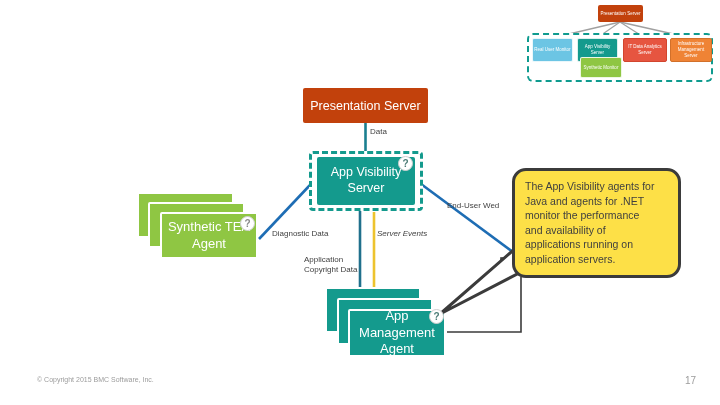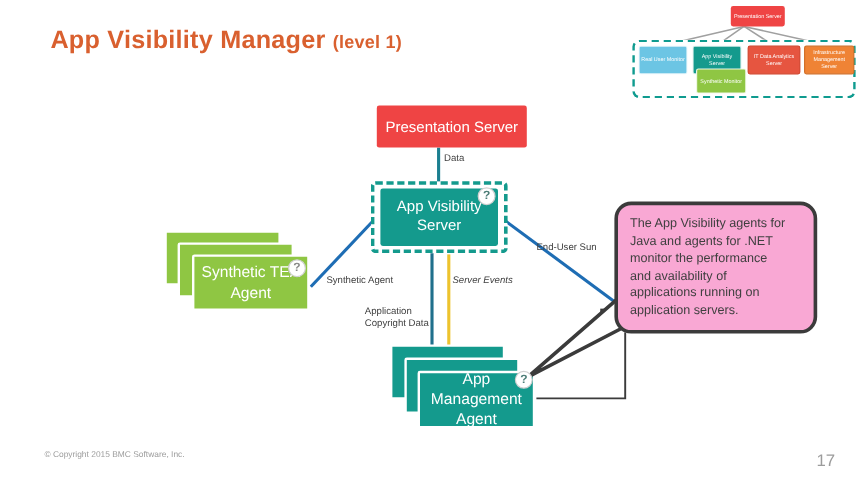--- a/index.html
+++ b/index.html
@@ -12,21 +12,21 @@
   .tail-layer  { position:absolute; left:0; top:0; z-index:6; }
 
   
   .title { position:absolute; left:42px; top:22px; z-index:3; color:#d9602f;
            font-weight:bold; font-size:21px; letter-spacing:.2px; white-space:nowrap; }
   .title .lvl { font-size:15px; }
 
   
   .box { position:absolute; display:flex; align-items:center; justify-content:center;
          text-align:center; color:#fff; z-index:2; border-radius:2px; }
-  .dark { background:#ef4444;margin-left:11px; }
+  .dark { background:#c2410c; }
   .teal { background:#149a8d; }
   .green{ background:#8fc643; }
 
   .pres-server { left:303px; top:88px; width:125px; height:35px; font-size:12.5px; }
 
   .avs-dashed { position:absolute; left:309px; top:151px; width:114px; height:60px;
                 border:3px dashed #149a8d; border-radius:4px; background:#fff; z-index:2; }
   .avs-box { left:317px; top:157px; width:98px; height:48px; font-size:12.5px; line-height:1.25;
              padding:2px 6px; z-index:3; }
 
@@ -49,27 +49,27 @@
   
   .lbl { position:absolute; z-index:3; font-size:8px; color:#3f3f3f; white-space:pre-line; }
   .lbl-data  { left:370px; top:127px; }
   .lbl-syn   { left:272px; top:229px; }
   .lbl-sev   { left:377px; top:229px;font-style:italic; }
   .lbl-add   { left:304px; top:255px; line-height:10px; }
   .lbl-eum   { left:447px; top:201px; }
 
   
   .bubble { position:absolute; left:512px; top:168px; width:169px; height:110px;
-            background:#f9a8d4; border:3px solid #3b3b3b; border-radius:14px;
+            background:#fde047; border:3px solid #3b3b3b; border-radius:14px;
             padding:8px 10px; z-index:7; font-size:10.5px; line-height:14.5px;
             color:#3f3f3f; white-space:pre-line; }
 
   
   .footer { position:absolute; left:37px; top:376px; font-size:7px; color:#9c9c9c; z-index:3; }
-  .pageno { position:absolute; right:24px; top:375px; font-size:14px; color:#9c9c9c; z-index:3; }
+  .pageno { position:absolute; right:24px; top:375px; font-size:10px; color:#9c9c9c; z-index:3; }
 
   
   .mini-root { left:598px; top:5px; width:45px; height:17px; font-size:4.5px;
                line-height:1.25; z-index:2; padding:1px; }
   .mini-dashed { position:absolute; left:527px; top:33px; width:186px; height:49px;
                  border:2px dashed #0f9b8f; border-radius:6px; background:#fff; z-index:2; }
   .mini { position:absolute; z-index:3; display:flex; align-items:center; justify-content:center;
           text-align:center; color:#fff; font-size:4.5px; line-height:1.3; border-radius:2px;
           border:1px solid rgba(255,255,255,.85); padding:1px; }
   .m-blue   { left:532px; top:38px; width:41px; height:24px; background:#6cc5e4; }
@@ -99,21 +99,20 @@
     <line x1="421" y1="184" x2="513" y2="252" stroke="#1e6db4" stroke-width="2.6"></line>
 
     <line x1="360" y1="211" x2="360" y2="290" stroke="#20708c" stroke-width="2.6"></line>
 
     <line x1="374" y1="212" x2="374" y2="290" stroke="#edc32e" stroke-width="2.6"></line>
 
     <polyline points="447,332 521,332 521,277" fill="none" stroke="#3b3b3b" stroke-width="1.6"></polyline>
     <rect x="501" y="258" width="14" height="13" fill="#fff" stroke="#3b3b3b" stroke-width="1.6"></rect>
   </svg>
 
-  <div class="title"><span>App Visibility Manager </span><span class="lvl">(level 1)</span></div>
 
   <div class="box dark mini-root">Presentation Server</div>
   <div class="mini-dashed"></div>
   <div class="mini m-blue">Real User Monitor</div>
   <div class="mini m-teal">App Visibility Server</div>
   <div class="mini m-green">Synthetic Monitor</div>
   <div class="mini m-red">IT Data Analytics Server</div>
   <div class="mini m-orange">Infrastructure Management Server</div>
 
   <div class="box dark pres-server">Presentation Server</div>
@@ -126,25 +125,25 @@
   <div class="box green stack g3"></div>
   <div class="box green stack g2"></div>
   <div class="box green stack g1">Synthetic TEA Agent</div>
   <div class="qbadge q-green">?</div>
 
   <div class="box teal stack t3"></div>
   <div class="box teal stack t2"></div>
   <div class="box teal stack t1">App Management Agent</div>
   <div class="qbadge q-agent">?</div>
 
-  <div class="lbl lbl-syn">Synthetic Agent</div>
+  <div class="lbl lbl-syn">Diagnostic Data</div>
   <div class="lbl lbl-sev">Server Events</div>
   <div class="lbl lbl-add">Application
 Copyright Data</div>
-  <div class="lbl lbl-eum">End-User Sun</div>
+  <div class="lbl lbl-eum">End-User Wed</div>
 
   <svg class="tail-layer" width="720" height="405">
     <polygon points="440,314 517,247 525,270" fill="#fff" stroke="#3b3b3b" stroke-width="3" stroke-linejoin="round"></polygon>
   </svg>
 
   <div class="bubble">The App Visibility agents for
 Java and agents for .NET
 monitor the performance
 and availability of
 applications running on

